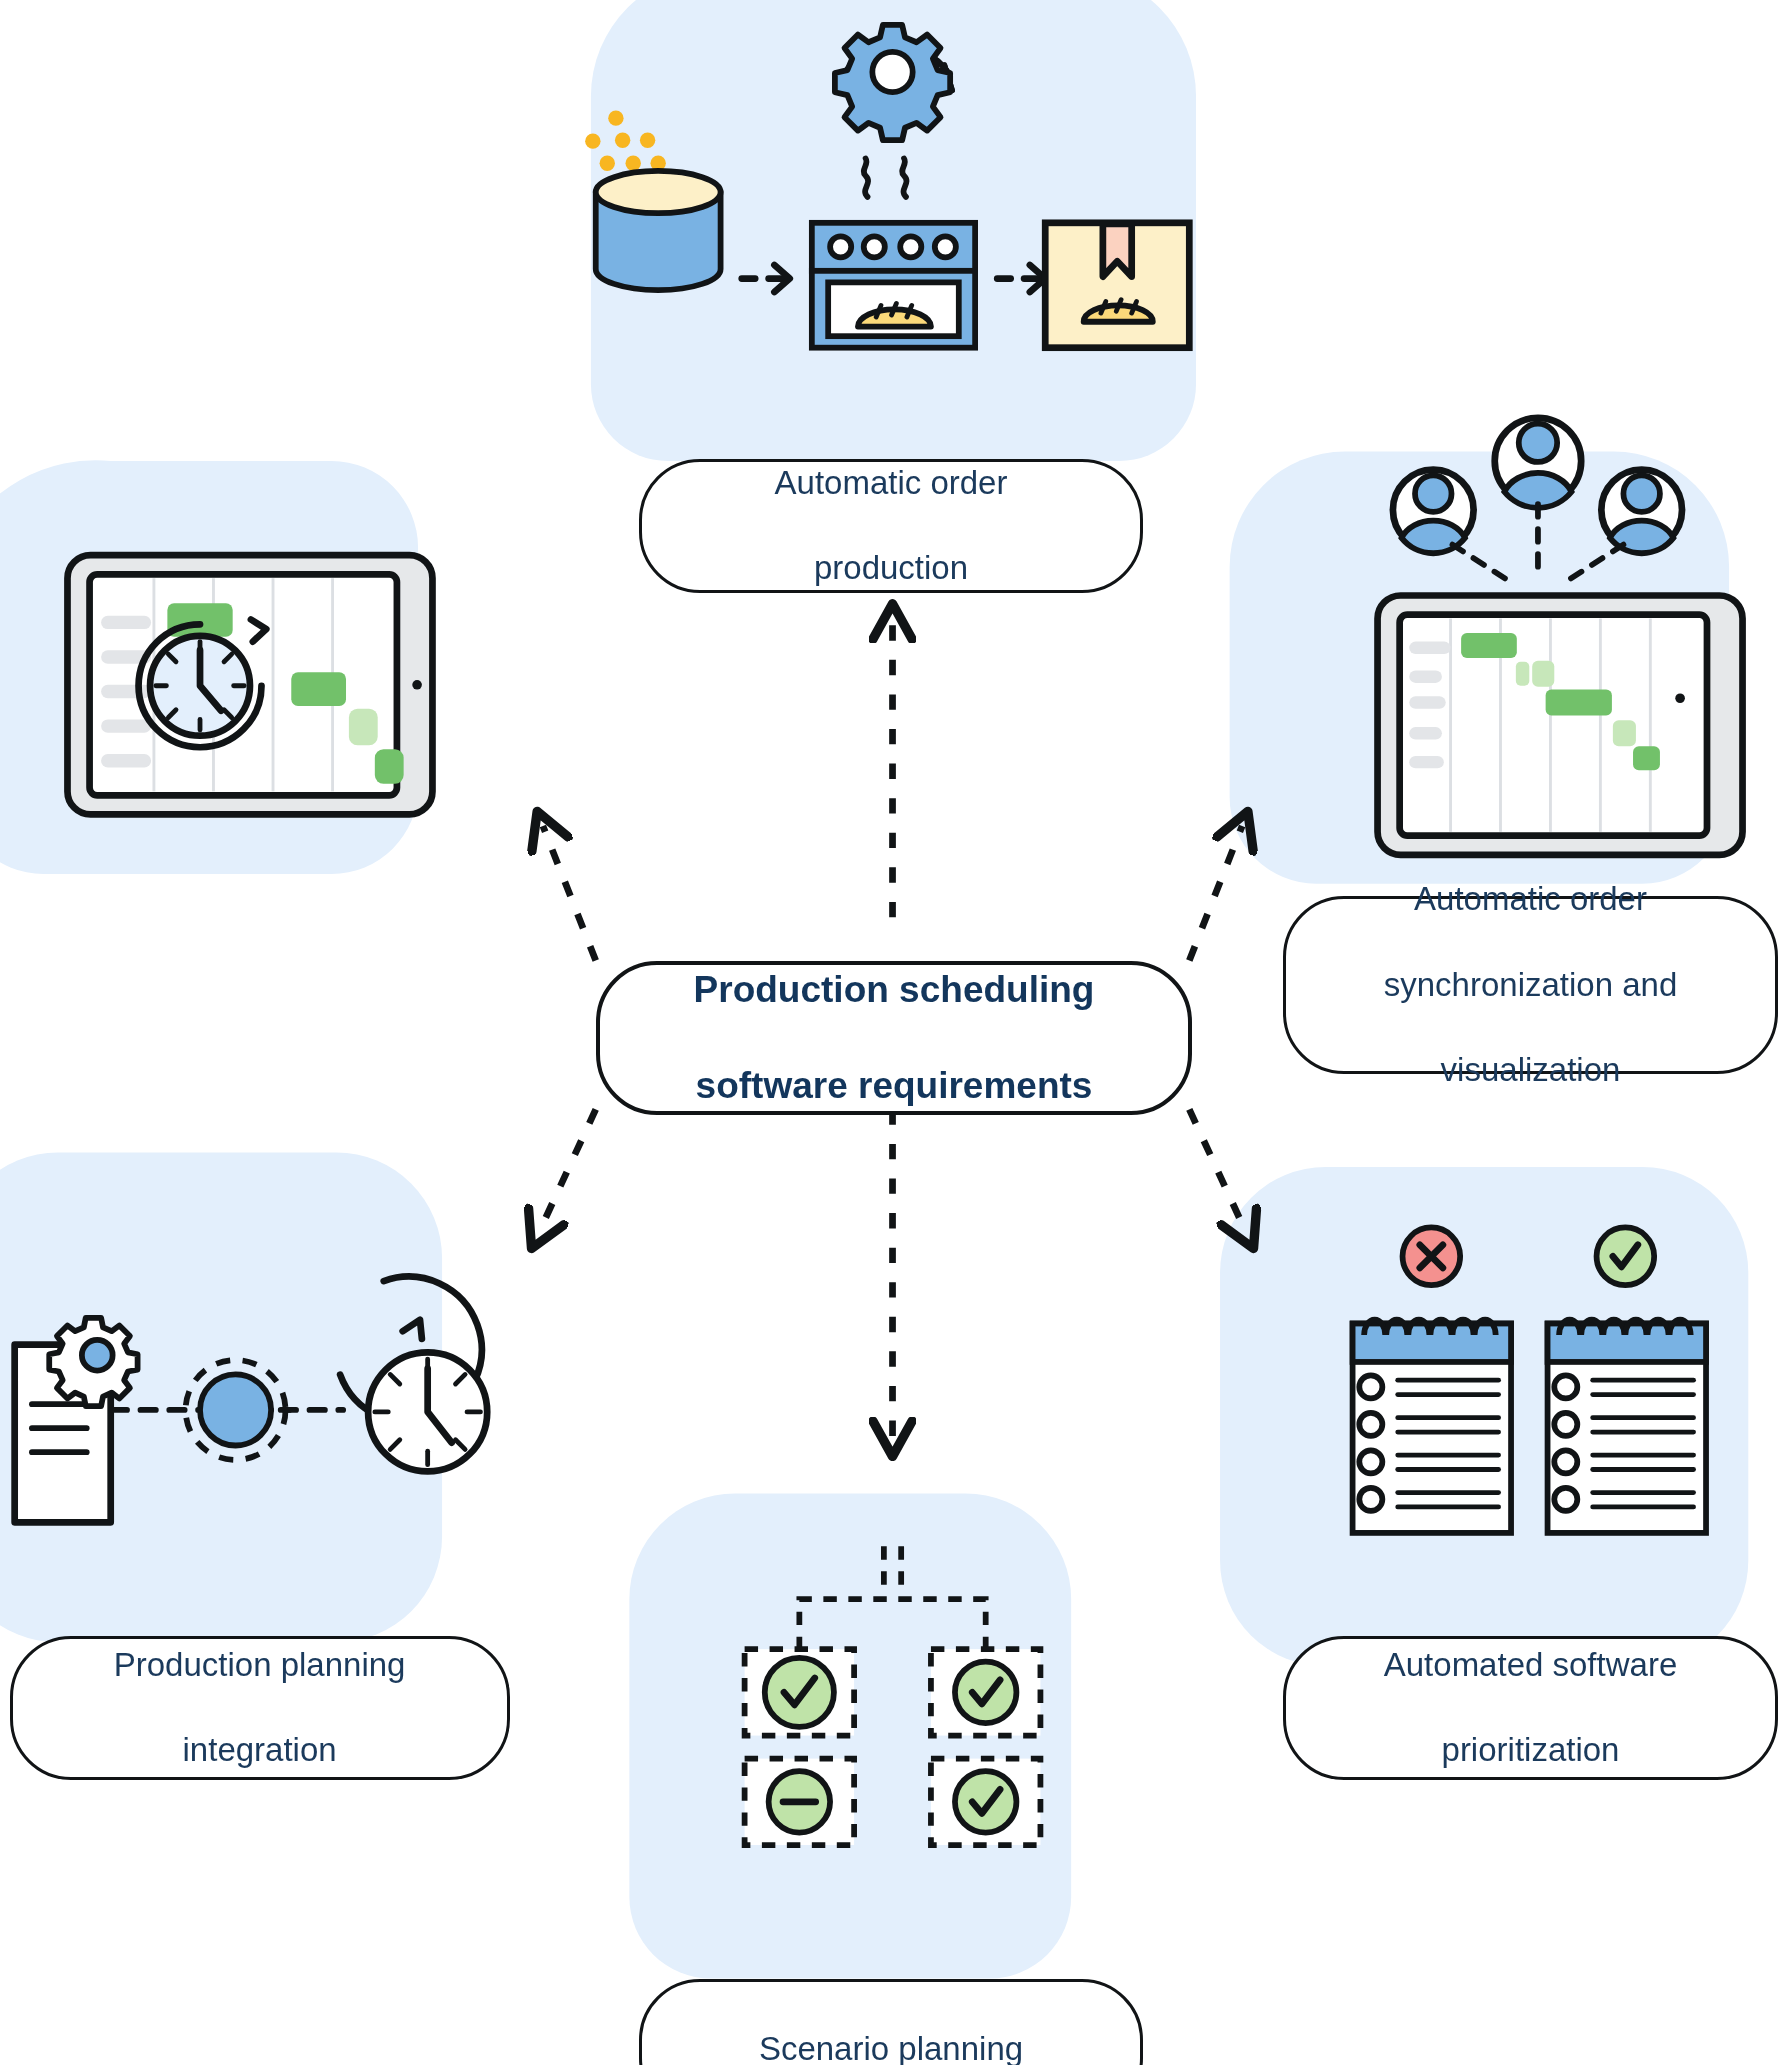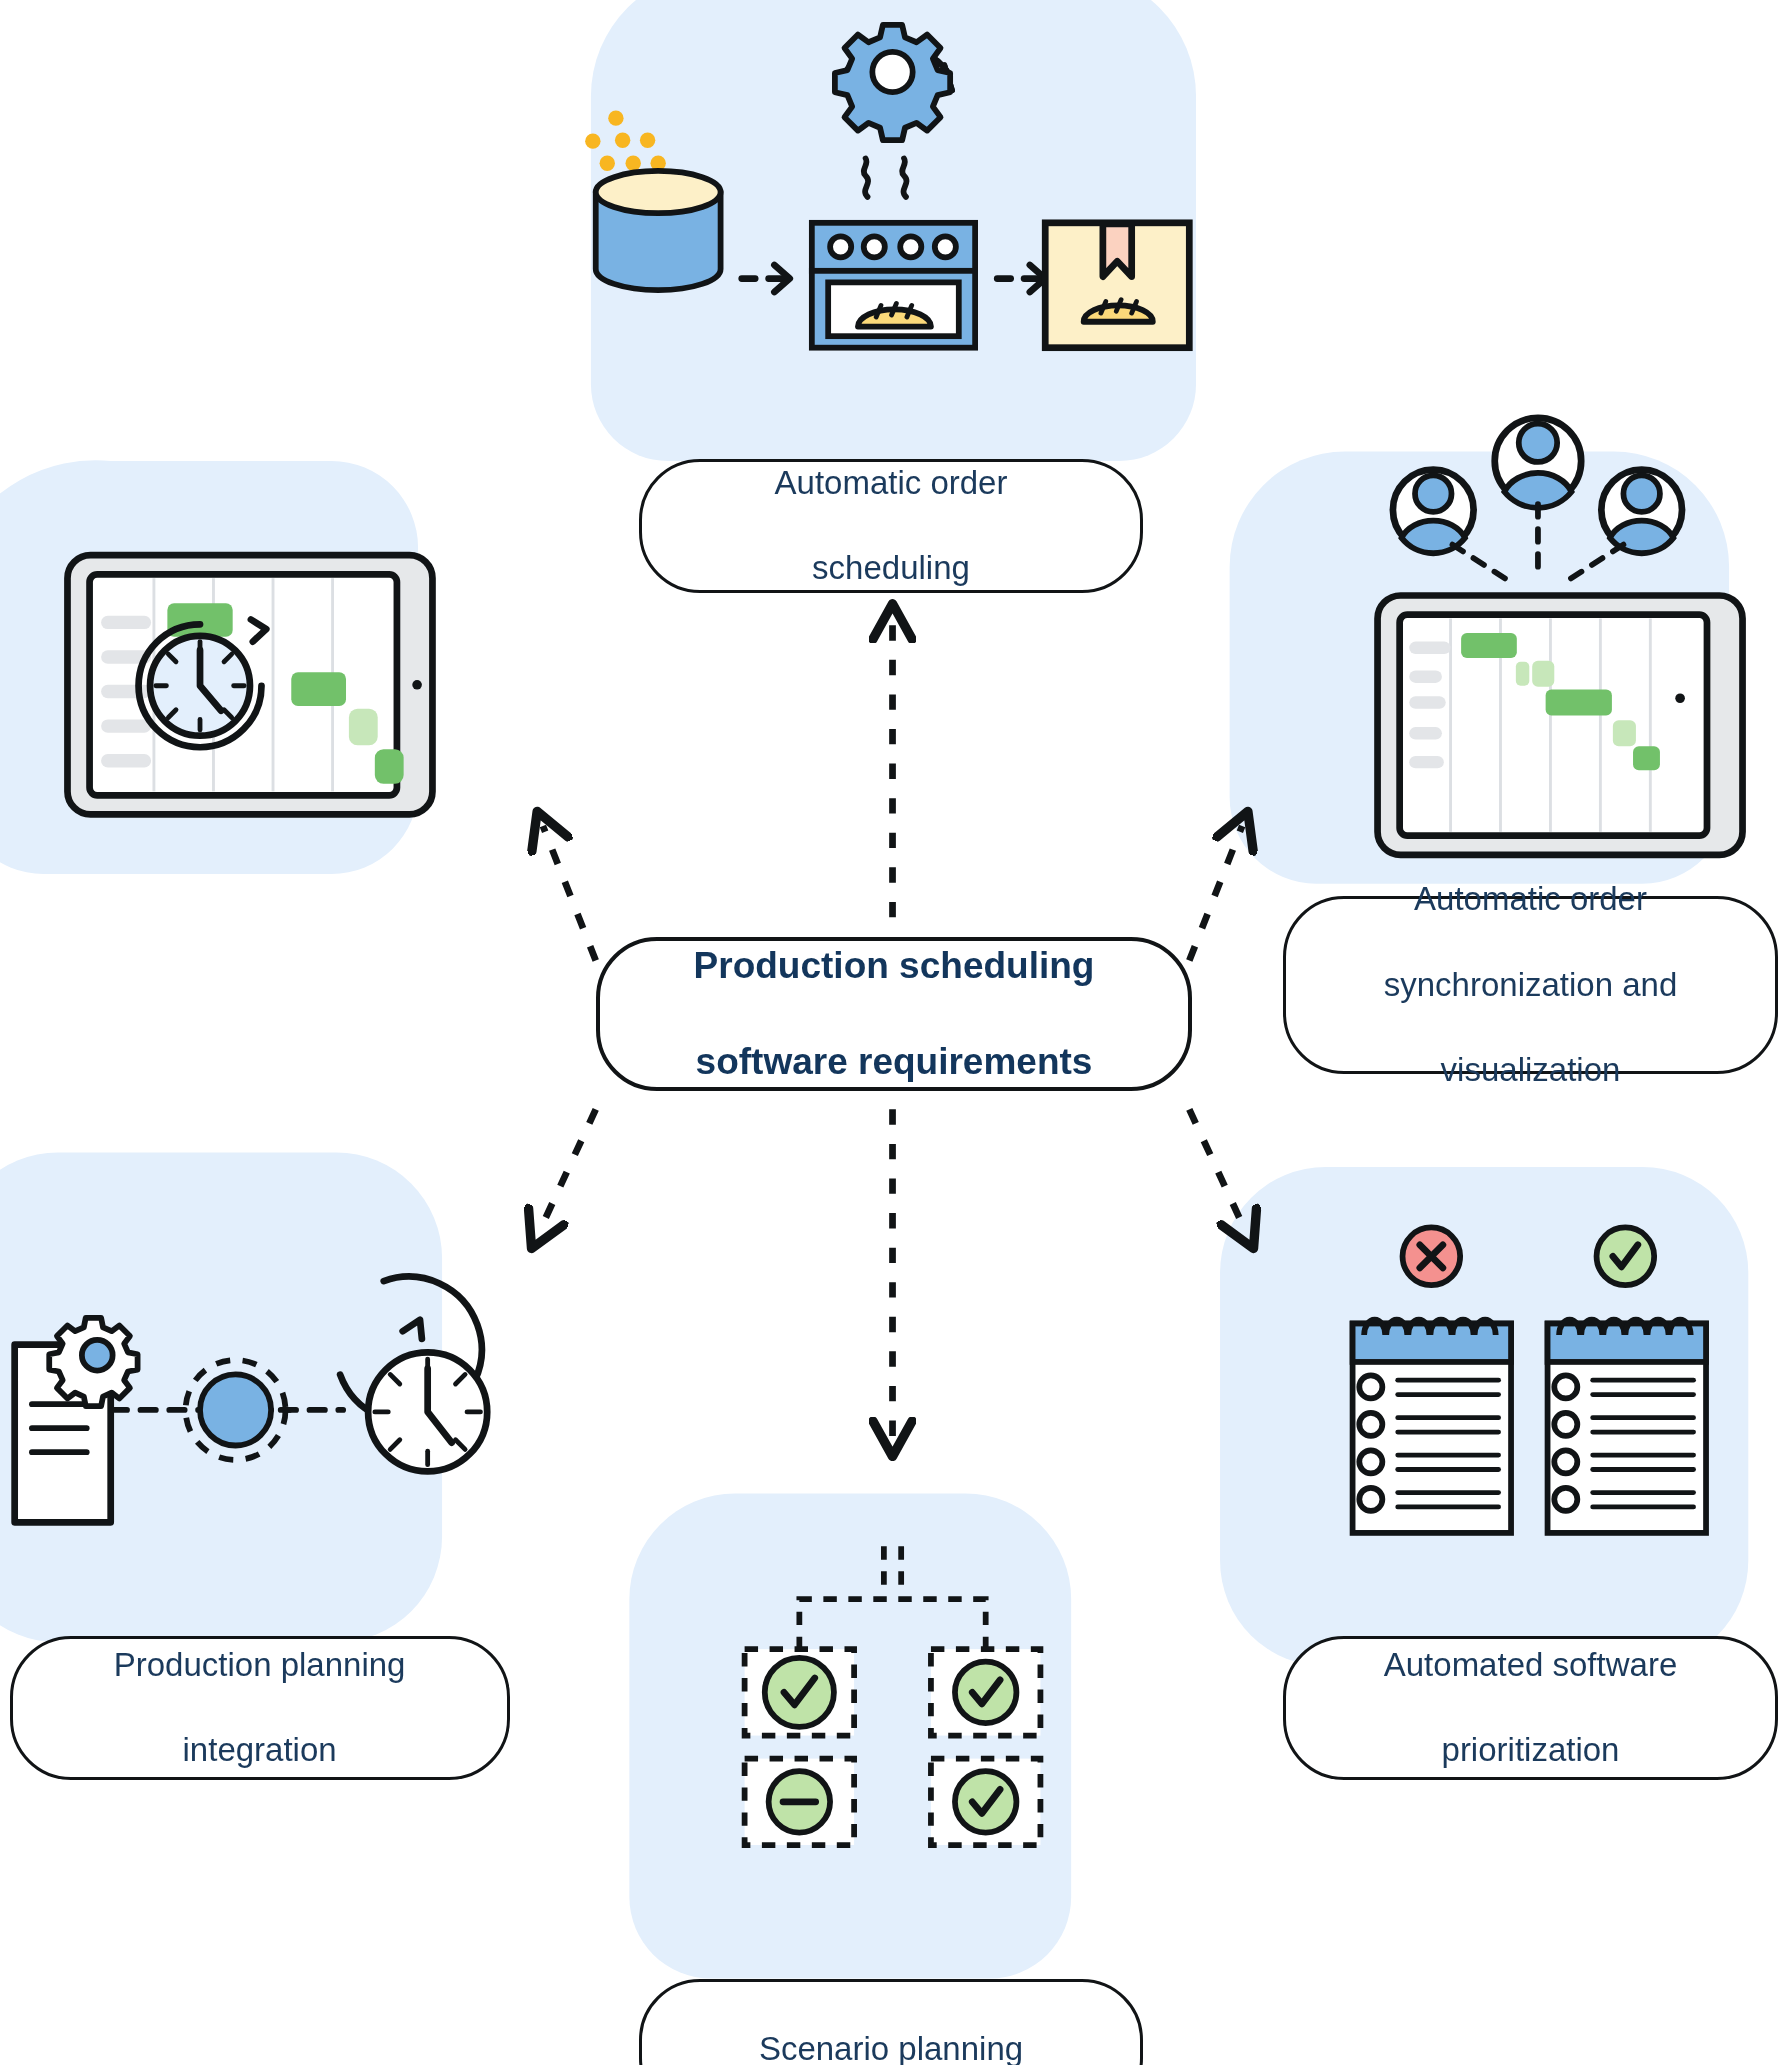--- a/index.html
+++ b/index.html
@@ -7,21 +7,21 @@
        font-family:"Liberation Sans","DejaVu Sans",sans-serif;}
   .stage{position:absolute;inset:0;}
   svg.layer{position:absolute;left:0;top:0;width:1786px;height:2065px;}
 
   .pill{position:absolute;box-sizing:border-box;background:#fff;
         border:3.8px solid #111416;border-radius:61px;
         display:flex;align-items:center;justify-content:center;
         text-align:center;color:#1b3a5c;line-height:1.3;}
   .pill span{display:block;padding:0 17.3px;}
   .pill.leaf{font-size:33px;font-weight:400;margin-top:36px;}
-  .pill.center{font-size:37px;font-weight:700;color:#13365c;border-width:4.8px;}
+  .pill.center{font-size:37px;font-weight:700;color:#13365c;border-width:4.8px;margin-top:24px;}
 </style>
 </head>
 <body>
 
 <div class="stage">
 
   <svg class="layer" viewBox="0 0 1859 2150" width="1786" height="2065">
     <g fill="#e3effc">
       <path d="M745 0 h370 a130 130 0 0 1 130 130 v300 a80 80 0 0 1 -80 80 h-470 a80 80 0 0 1 -80 -80 v-300 a130 130 0 0 1 130 -130 z" transform="translate(0,-30)"></path>
       <path d="M185 480 h190 a90 90 0 0 1 90 90 v250 a90 90 0 0 1 -90 90 h-300 a90 90 0 0 1 -90 -90 v-250 a160 160 0 0 1 160 -90 z" transform="translate(-30,0)"></path>
@@ -347,21 +347,21 @@
   <div class="pill center" style="left:596px;top:937px;width:596px;height:154px;">
     <span>
       <span>Production scheduling</span><br>
       <span>software requirements</span>
     </span>
   </div>
 
   <div class="pill leaf" style="left:639px;top:423px;width:504px;height:134px;">
     <span>
       <span>Automatic order</span><br>
-      <span>scheduling</span>
+      <span>production</span>
     </span>
   </div>
 
 
   <div class="pill leaf" style="left:1283px;top:860px;width:495px;height:178px;">
     <span>
       <span>Automatic order</span><br>
       <span>synchronization and</span><br>
       <span>visualization</span>
     </span>

